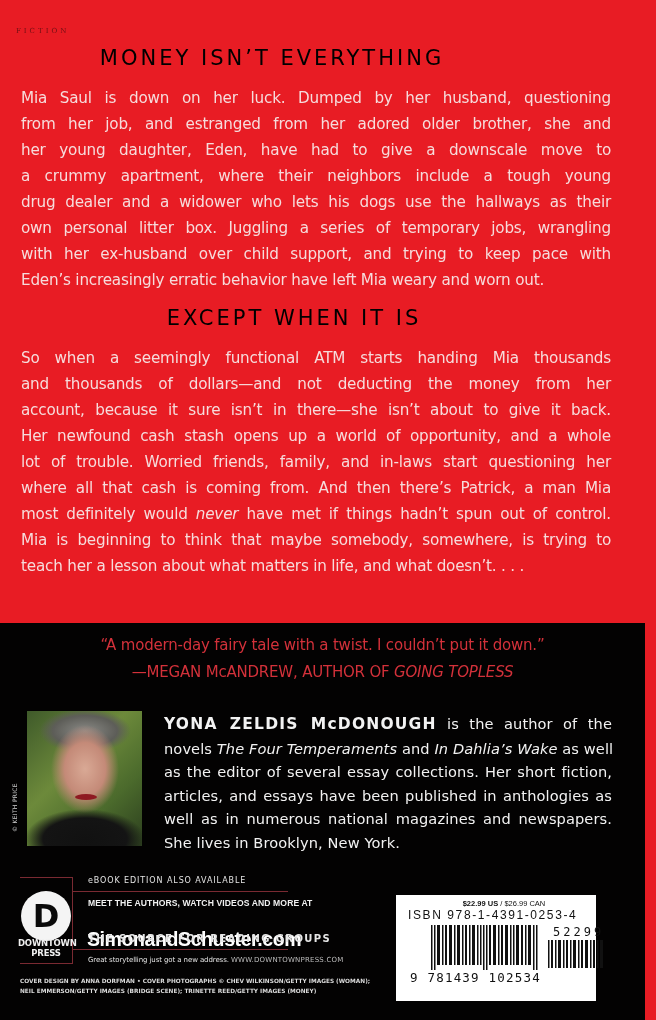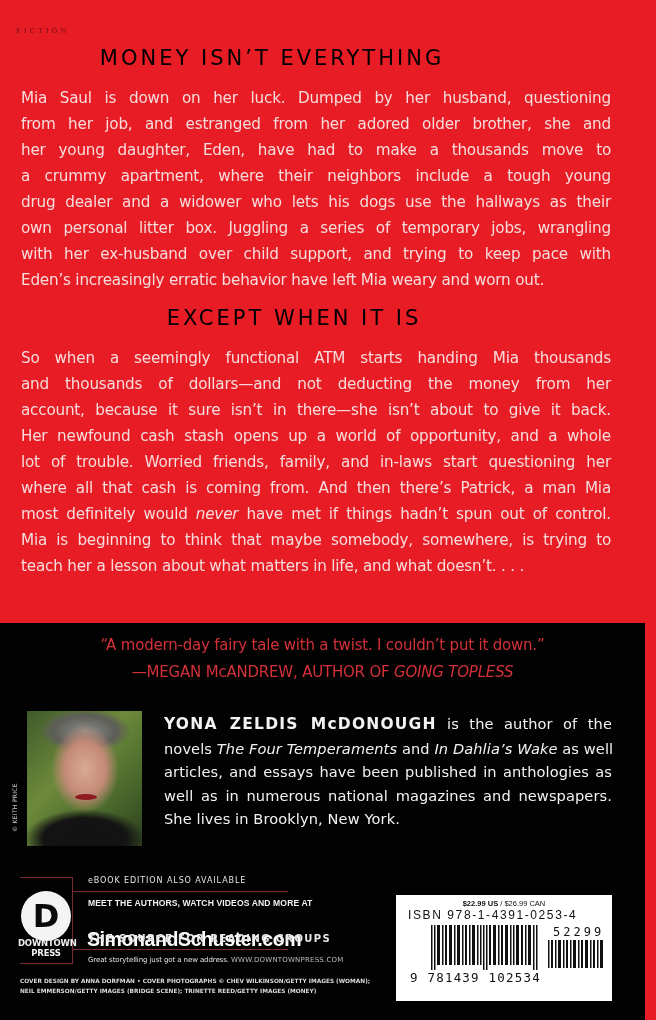--- a/index.html
+++ b/index.html
@@ -83,42 +83,42 @@
   .hline { position: absolute; height: 1px; background: #7a2a32; }
   .ebook { position: absolute; left: 88px; top: 876px; color: #e4e4e4; font-size: 8px; letter-spacing: 0.9px; }
   .meet { position: absolute; left: 88px; top: 898px; color: #f0f0f0; font-weight: bold; font-size: 8.6px; letter-spacing: 0.1px; font-family: "Liberation Sans Narrow", "Liberation Sans", sans-serif; }
   .site { position: absolute; left: 87px; top: 908px; color: #ffffff; font-weight: bold; font-size: 19.5px; letter-spacing: -0.4px; font-family: "Liberation Sans", sans-serif; margin-top: 20px; }
   .source { position: absolute; left: 88px; top: 933px; color: #e6e6e6; font-weight: bold; font-size: 10px; letter-spacing: 1.4px; }
   .great { position: absolute; left: 88px; top: 956px; color: #e4e4e4; font-size: 7px; letter-spacing: -0.1px; }
   .great .url { color: #bdbdbd; letter-spacing: 0.2px; }
   .credits { position: absolute; left: 20px; top: 976px; width: 290px; color: #dcdcdc; font-size: 5.8px; line-height: 10px; font-weight: bold; letter-spacing: 0px; }
 
   .barcode-box {
-    position: absolute; left: 396px; top: 895px; width: 216px; height: 106px; background: #ffffff;
+    position: absolute; left: 396px; top: 895px; width: 200px; height: 106px; background: #ffffff;
   }
   .price { position: absolute; left: 0; top: 4px; width: 216px; text-align: center; font-family: "Liberation Sans", sans-serif; font-size: 7.5px; color: #111; }
   .price b { font-weight: bold; }
   .isbn-line { position: absolute; left: 12px; top: 13px; font-family: Liberation Sans, sans-serif; font-size: 12px; color: #111; letter-spacing: 1.6px; }
   .bars-main { position: absolute; left: 35px; top: 30px; width: 108px; height: 45px; }
   .bars-add { position: absolute; left: 152px; top: 45px; width: 57px; height: 28px; }
   .addon-num { position: absolute; left: 157px; top: 30px; font-family: "DejaVu Sans Mono", monospace; font-size: 12px; color: #111; letter-spacing: 3px; }
   .ean-num { position: absolute; left: 14px; top: 75px; font-family: "DejaVu Sans Mono", monospace; font-size: 12.5px; color: #111; letter-spacing: 1.2px; background: transparent; }
 </style>
 </head>
 <body>
 
 <div class="red-top"></div>
 
 <div class="genre">FICTION</div>
 
 <div class="heading h1">MONEY ISN’T EVERYTHING</div>
 <div class="para p1">
   <span class="line">Mia Saul is down on her luck. Dumped by her husband, questioning</span>
   <span class="line">from her job, and estranged from her adored older brother, she and</span>
-  <span class="line">her young daughter, Eden, have had to make a thousands move to</span>
+  <span class="line">her young daughter, Eden, have had to give a downscale move to</span>
   <span class="line">a crummy apartment, where their neighbors include a tough young</span>
   <span class="line">drug dealer and a widower who lets his dogs use the hallways as their</span>
   <span class="line">own personal litter box. Juggling a series of temporary jobs, wrangling</span>
   <span class="line">with her ex-husband over child support, and trying to keep pace with</span>
   <span class="line last">Eden’s increasingly erratic behavior have left Mia weary and worn out.</span>
 </div>
 
 <div class="heading h2">EXCEPT WHEN IT IS</div>
 <div class="para p2">
   <span class="line">So when a seemingly functional ATM starts handing Mia thousands</span>
@@ -138,20 +138,21 @@
 <div class="quote q2"><span>—MEGAN McANDREW, AUTHOR OF </span><em>GOING TOPLESS</em></div>
 
 <div class="photo">
   <div class="mouth"></div>
 </div>
 <div class="photo-credit">© KEITH PRICE</div>
 
 <div class="bio">
   <span class="line"><b>YONA ZELDIS McDONOUGH</b><span> is the author of the</span></span>
   <span class="line"><span>novels </span><em>The Four Temperaments</em><span> and </span><em>In Dahlia’s Wake</em><span> as well</span></span>
+  <span class="line">as the editor of several essay collections. Her short fiction,</span>
   <span class="line">articles, and essays have been published in anthologies as</span>
   <span class="line">well as in numerous national magazines and newspapers.</span>
   <span class="line last">She lives in Brooklyn, New York.</span>
 </div>
 
 <div class="logo-frame"></div>
 <div class="logo-circle">
   <span class="logo-d">D</span>
 </div>
 <div class="logo-text">

